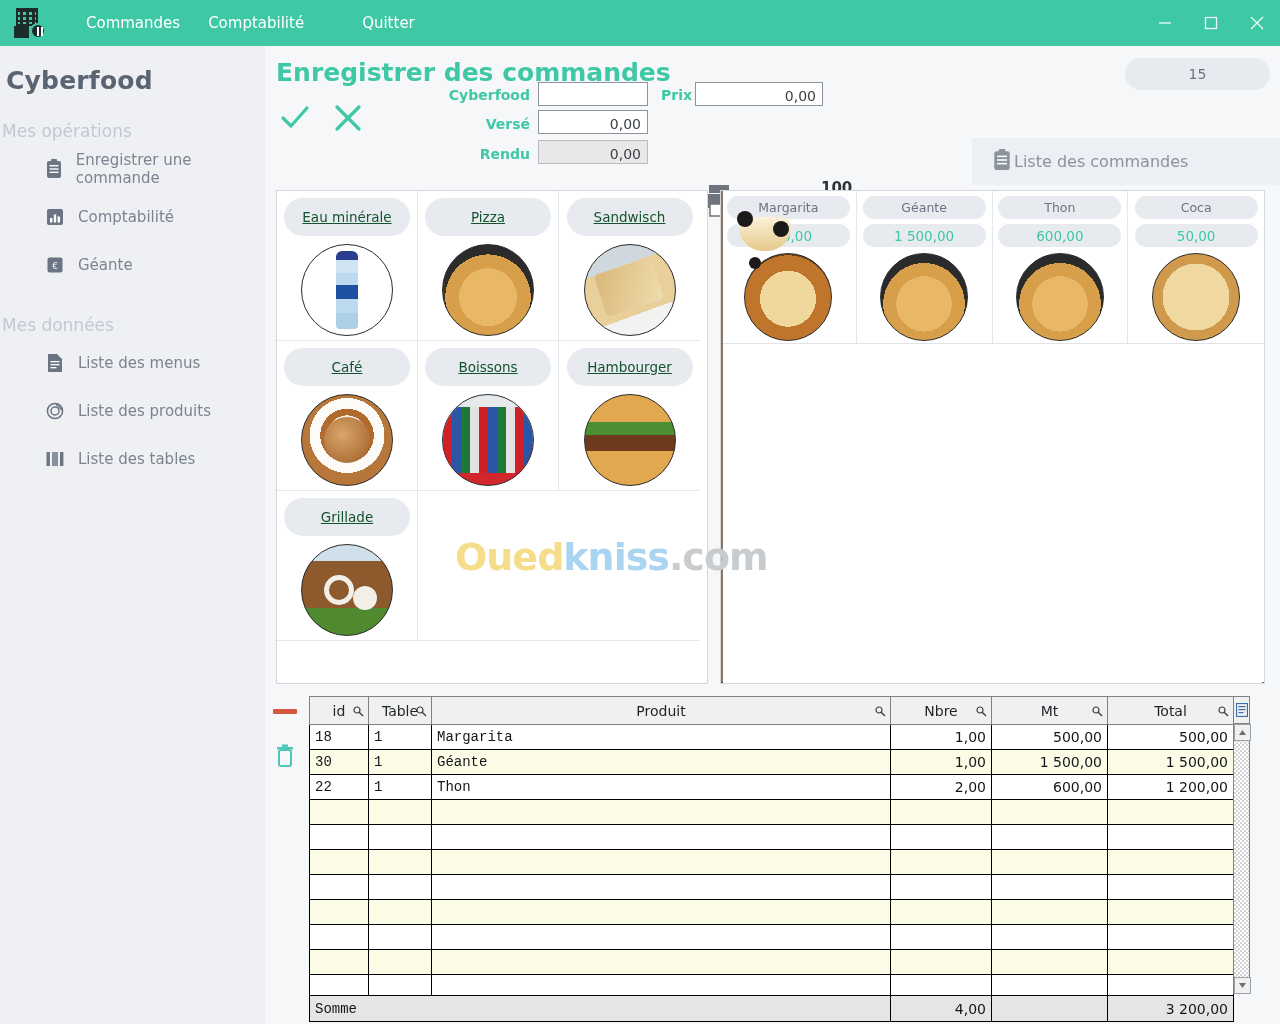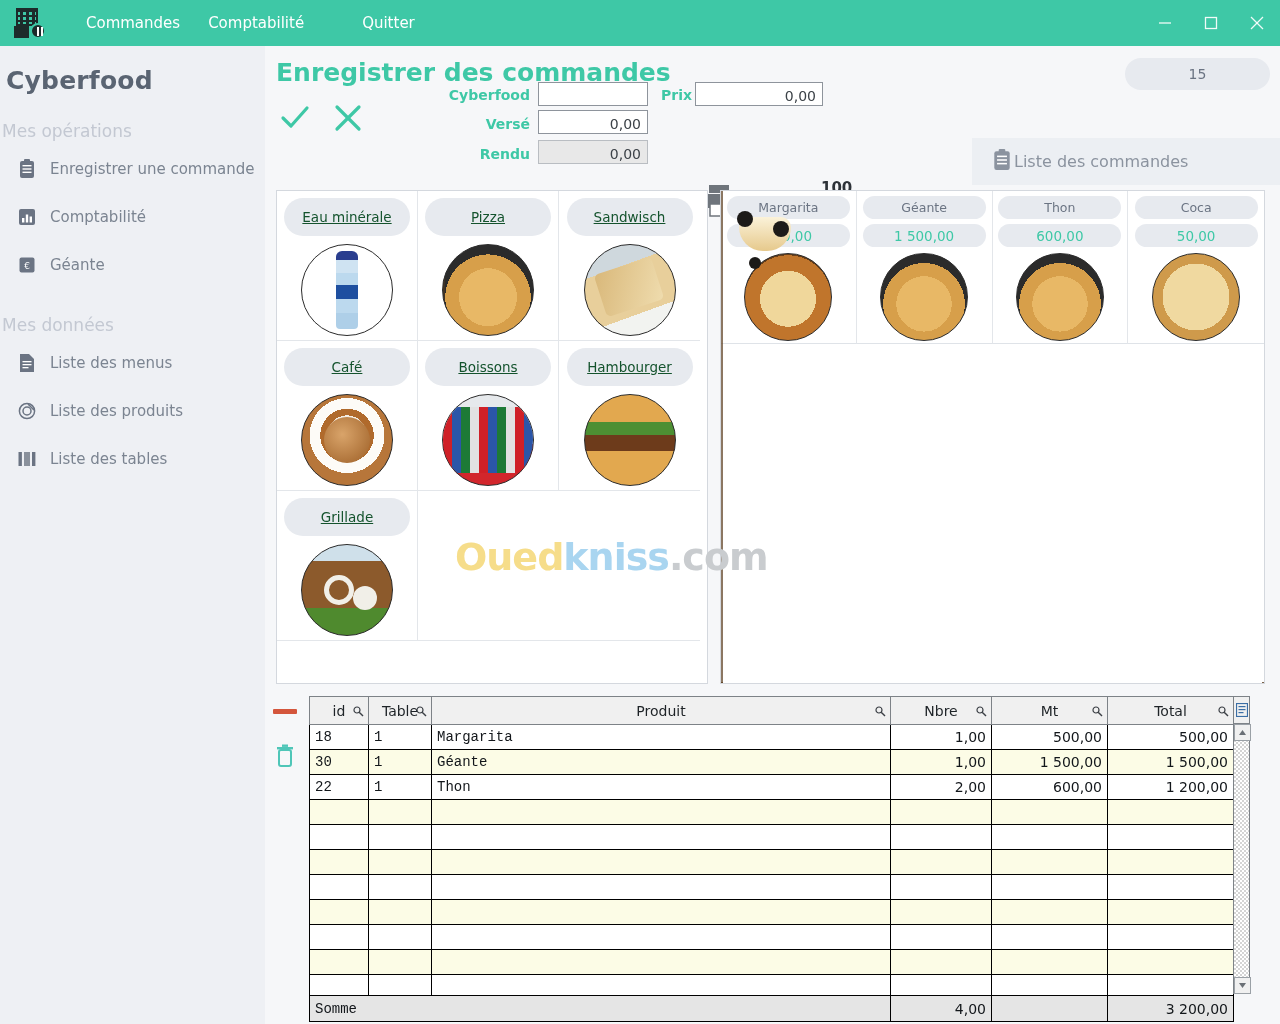--- a/index.html
+++ b/index.html
@@ -45,21 +45,21 @@
   
   .sidebar {
     position: absolute; left: 0; top: 46px; width: 265px; height: 978px;
     background: #eef0f4;
   }
   .brand {
     font-size: 25px; color: #5a6472; padding: 20px 0 0 6px; letter-spacing: .2px; font-weight: bold;
   }
   .sec-title { color: #c3c8d2; font-size: 17px; padding: 26px 0 4px 2px; }
   .nav-item {
-    display: flex; align-items: center; height: 48px; padding-left: 12px; cursor: default;
+    display: flex; align-items: center; height: 48px; padding-left: 12px; cursor: default; margin-left: 28px;
   }
   .nav-ico { width: 30px; display: flex; justify-content: center; color: #6b7483; }
   .nav-label { color: #7b8491; font-size: 15px; margin-left: 8px; }
 
   
   .main { position: absolute; left: 265px; top: 46px; width: 1015px; height: 978px; background: #f6f7f9; }
   .page-title {
     position: absolute; left: 11px; top: 12px; font-size: 25px; font-weight: bold; color: #3ec8a6;
   }
   .count-pill {

